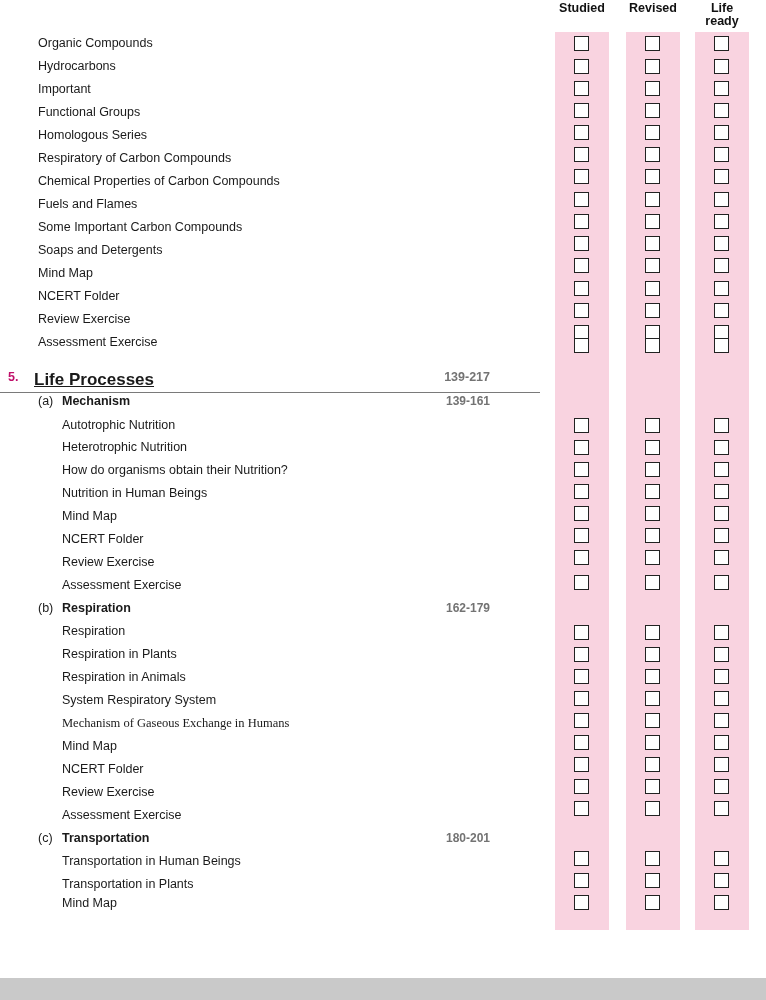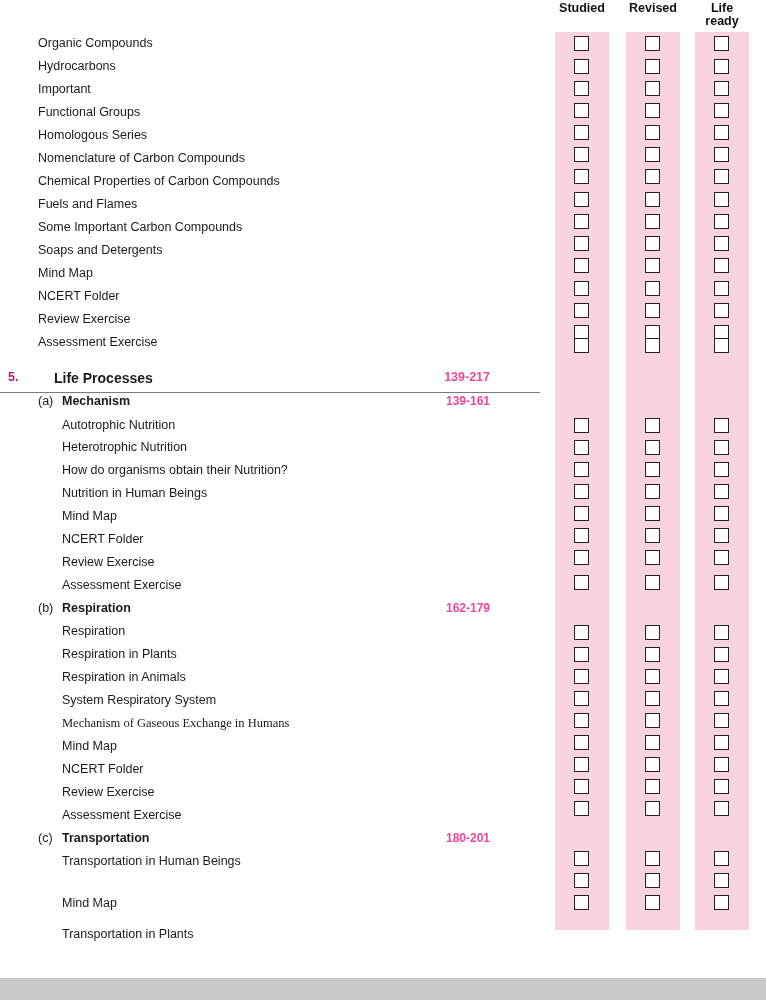--- a/index.html
+++ b/index.html
@@ -90,27 +90,27 @@
     position: absolute;
     top: 0;
     font-size: 12.5px;
     color: #1a1a1a;
     white-space: nowrap;
   }
   .pages {
     position: absolute;
     top: 0;
     font-size: 12px;
-    color: #ec4899;
+    color: #737373;
     text-align: right;
     white-space: nowrap;
   }
 
   
-  .lvl-chapter .label { left: 54px; font-weight: bold; font-size: 14px; }
+  .lvl-chapter .label { left: 34px; font-weight: bold; font-size: 17px; text-decoration: underline; }
   .lvl-chapter .pages { left: 380px; width: 110px; font-weight: bold; font-size: 12.5px; }
   .lvl-chapter { border-bottom: 1px solid #7a7a7a; height: 22px; }
 
   .lvl-section .marker { left: 38px; }
   .lvl-section .label { left: 62px; font-weight: bold; }
   .lvl-section .pages { left: 380px; width: 110px; font-weight: bold; }
 
   .lvl-topic .label { left: 62px; }
 
   .lvl-top .label { left: 38px; }
@@ -258,21 +258,21 @@
     <div class="row lvl-top" style="top: 82px;">
       <span class="label">Important</span>
     </div>
     <div class="row lvl-top" style="top: 105px;">
       <span class="label">Functional Groups</span>
     </div>
     <div class="row lvl-top" style="top: 128px;">
       <span class="label">Homologous Series</span>
     </div>
     <div class="row lvl-top" style="top: 151px;">
-      <span class="label">Nomenclature of Carbon Compounds</span>
+      <span class="label">Respiratory of Carbon Compounds</span>
     </div>
     <div class="row lvl-top" style="top: 174px;">
       <span class="label">Chemical Properties of Carbon Compounds</span>
     </div>
     <div class="row lvl-top" style="top: 197px;">
       <span class="label">Fuels and Flames</span>
     </div>
     <div class="row lvl-top" style="top: 220px;">
       <span class="label">Some Important Carbon Compounds</span>
     </div>
@@ -358,20 +358,20 @@
       <span class="label">Assessment Exercise</span>
     </div>
     <div class="row lvl-section" style="top: 831px;">
       <span class="marker">(c)</span>
       <span class="label">Transportation</span>
       <span class="pages">180-201</span>
     </div>
     <div class="row lvl-topic" style="top: 854px;">
       <span class="label">Transportation in Human Beings</span>
     </div>
-    <div class="row lvl-topic" style="top: 927px; padding-left: 23px;">
+    <div class="row lvl-topic" style="top: 877px; padding-left: 23px;">
       <span class="label">Transportation in Plants</span>
     </div>
     <div class="row lvl-topic" style="top: 896px;">
       <span class="label">Mind Map</span>
     </div>
   </div>
 <div id="footer-bar"></div>
 
 </body></html>

